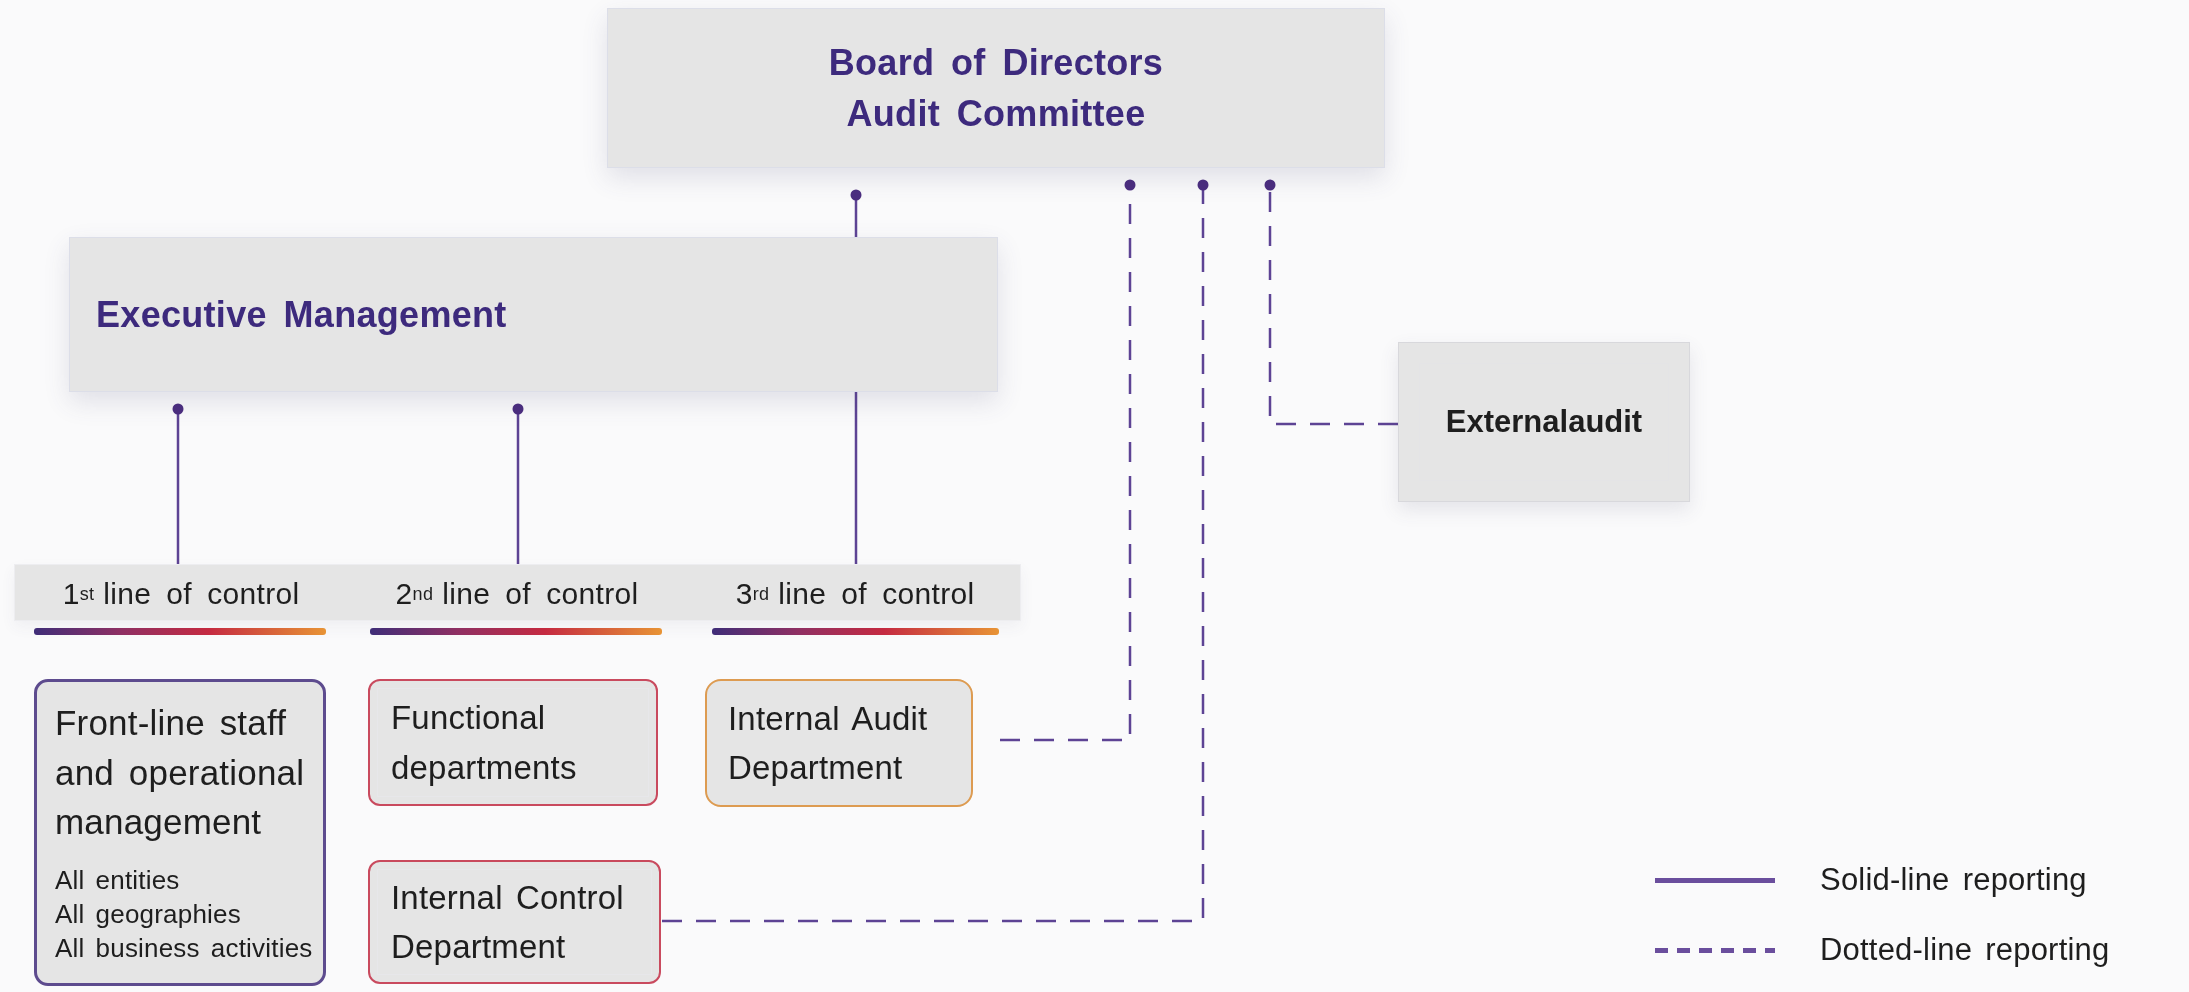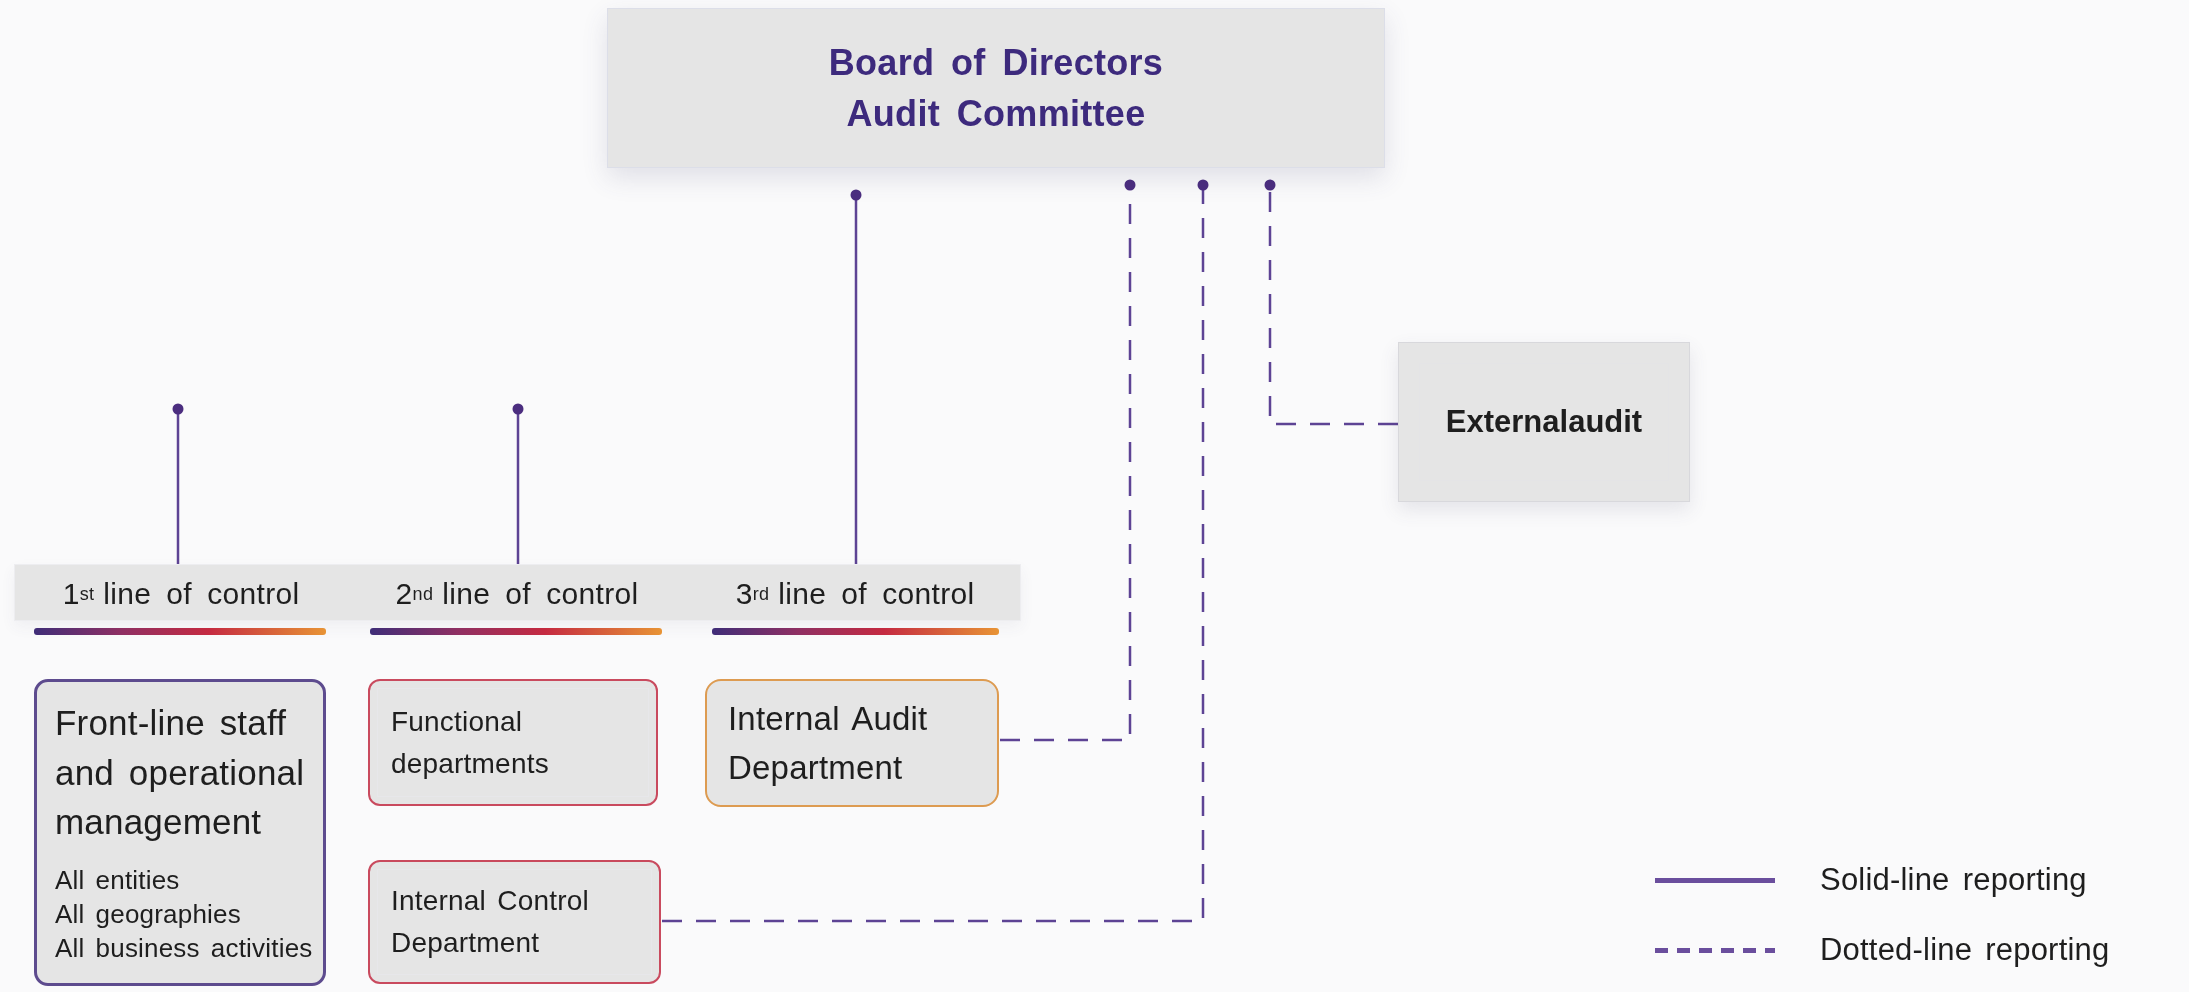--- a/index.html
+++ b/index.html
@@ -113,25 +113,25 @@
   }
   .control-box{
     left:368px;top:860px;width:293px;height:124px;
     border:2.5px solid var(--red-border);border-radius:12px;
     padding:7px;
   }
   .dept-inner{
     flex:1;border:1px solid #e7e7ea;
     display:flex;align-items:center;
     padding-left:13px;
-    font-size:28px;line-height:1.5;
+    font-size:33px;line-height:1.5;
     letter-spacing:0.2px;word-spacing:0.12em;
   }
   .audit-box{
-    left:705px;top:679px;width:294px;height:128px;
+    left:705px;top:679px;width:268px;height:128px;
     border:2.5px solid var(--orange-border);border-radius:16px;
     align-items:center;
     padding-left:21px;
     font-size:33px;line-height:1.5;
     letter-spacing:0.2px;word-spacing:0.12em;
   }
 
   .legend{position:absolute;z-index:2;}
   .legend-swatch-solid{
     position:absolute;left:1655px;top:878px;width:120px;height:5px;
@@ -172,20 +172,23 @@
     <circle class="dot" cx="1203" cy="185" r="5.5"></circle>
     <path class="dline" d="M1398 424 H1270 V190"></path>
     <circle class="dot" cx="1270" cy="185" r="5.5"></circle>
   </svg>
 
   <div class="box card board-box">
     <div>Board of Directors</div>
     <div>Audit Committee</div>
   </div>
 
+  <div class="box card exec-box">
+    <div>Executive Management</div>
+  </div>
 
   <div class="box external-box">
     <div class="external-inner">
       <div>External</div>
       <div>audit</div>
     </div>
   </div>
 
   <div class="box card label-strip">
     <div class="loc-label loc-1">

